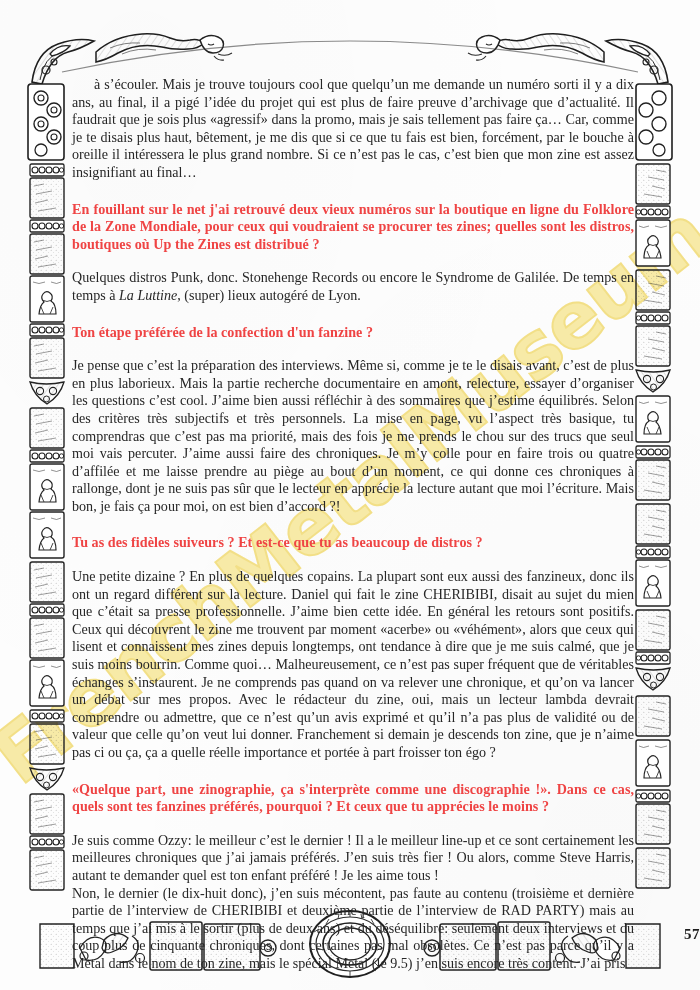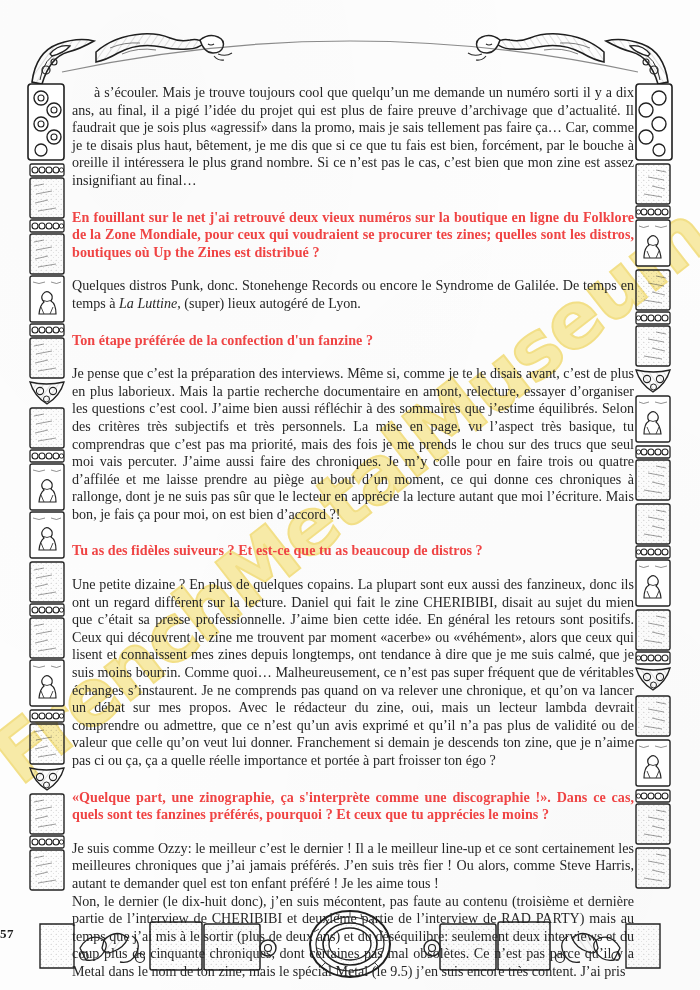--- a/index.html
+++ b/index.html
@@ -40,21 +40,21 @@
     -webkit-text-stroke:2px #f2dd7e;
     white-space:nowrap;
     z-index:2;
     opacity:.92;
     user-select:none;
   }
 
   
   #content{
     position:absolute;
-    left:72px;top:84px;
+    left:72px;top:76px;
     width:562px;
     z-index:4;
     color:#2b2b2b;
   }
   p{
     margin:0 0 0 0;
     font-size:14.1px;
     line-height:17.6px;
     text-align:justify;
     text-justify:inter-word;
@@ -70,24 +70,24 @@
   p.indent{text-indent:22px;}
   .gap-m{height:16px;}
   .gap-l{height:19px;}
   em{}
 
   
   #page-number{
     position:absolute;
     left:0;right:0;
     top:926px;
-    text-align:left;
+    text-align:right;
     z-index:6;
     font-family:"Liberation Serif", serif;
-    font-size:13px;
+    font-size:15px;
     font-weight:bold;
     color:#1e1e1e;
     letter-spacing:.5px;
   }
 
   
   #paper-tint{
     position:absolute;inset:0;
     z-index:1;
     background:

